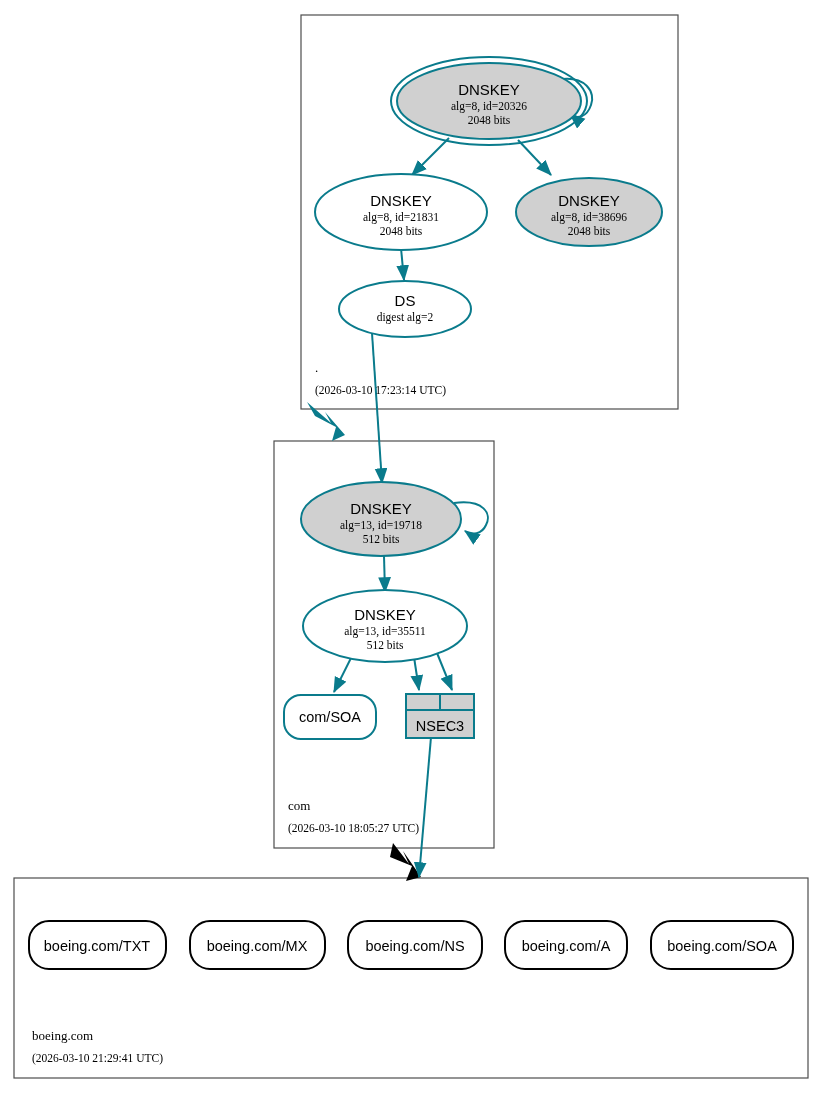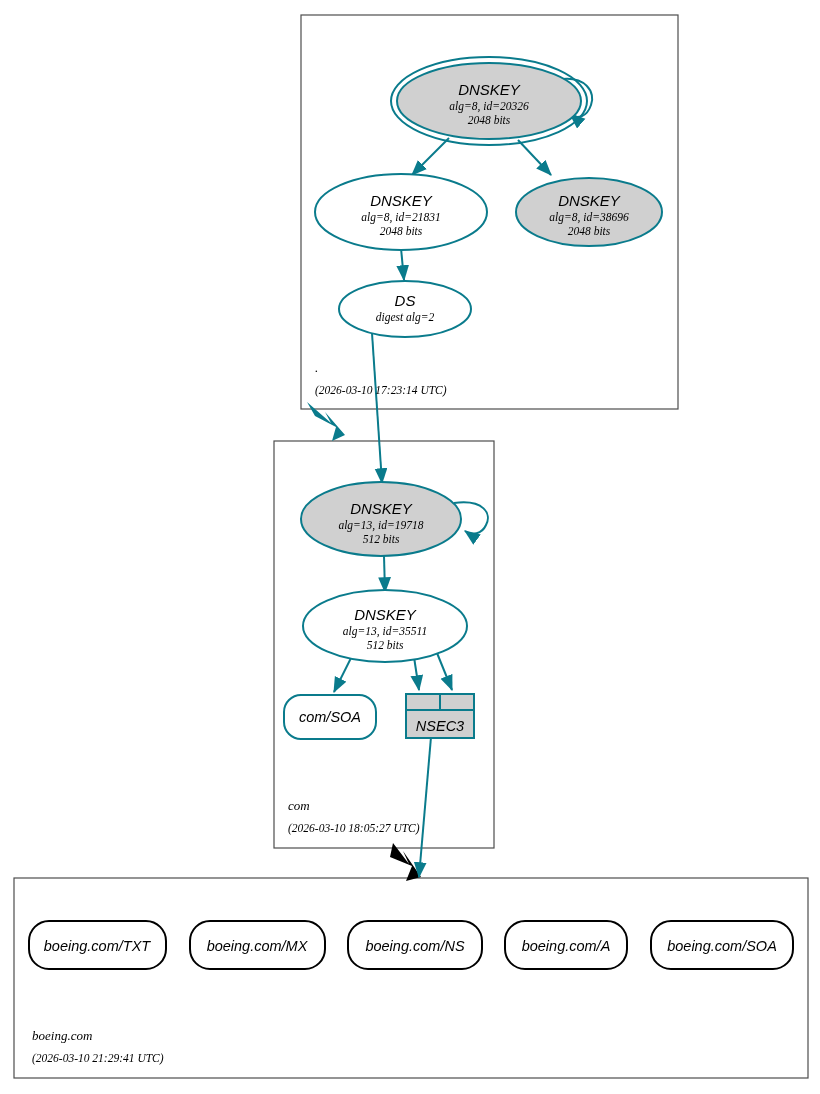--- a/index.html
+++ b/index.html
@@ -9,21 +9,20 @@
   }
   body {
     font-family: "Liberation Sans", sans-serif;
   }
   #canvas {
     position: relative;
     width: 820px;
     height: 1094px;
     background: #ffffff;
     overflow: hidden;
-    font-style: italic;
   }
   svg.layer {
     position: absolute;
     left: 0;
     top: 0;
     width: 820px;
     height: 1094px;
   }
   .zone-box {
     fill: none;

